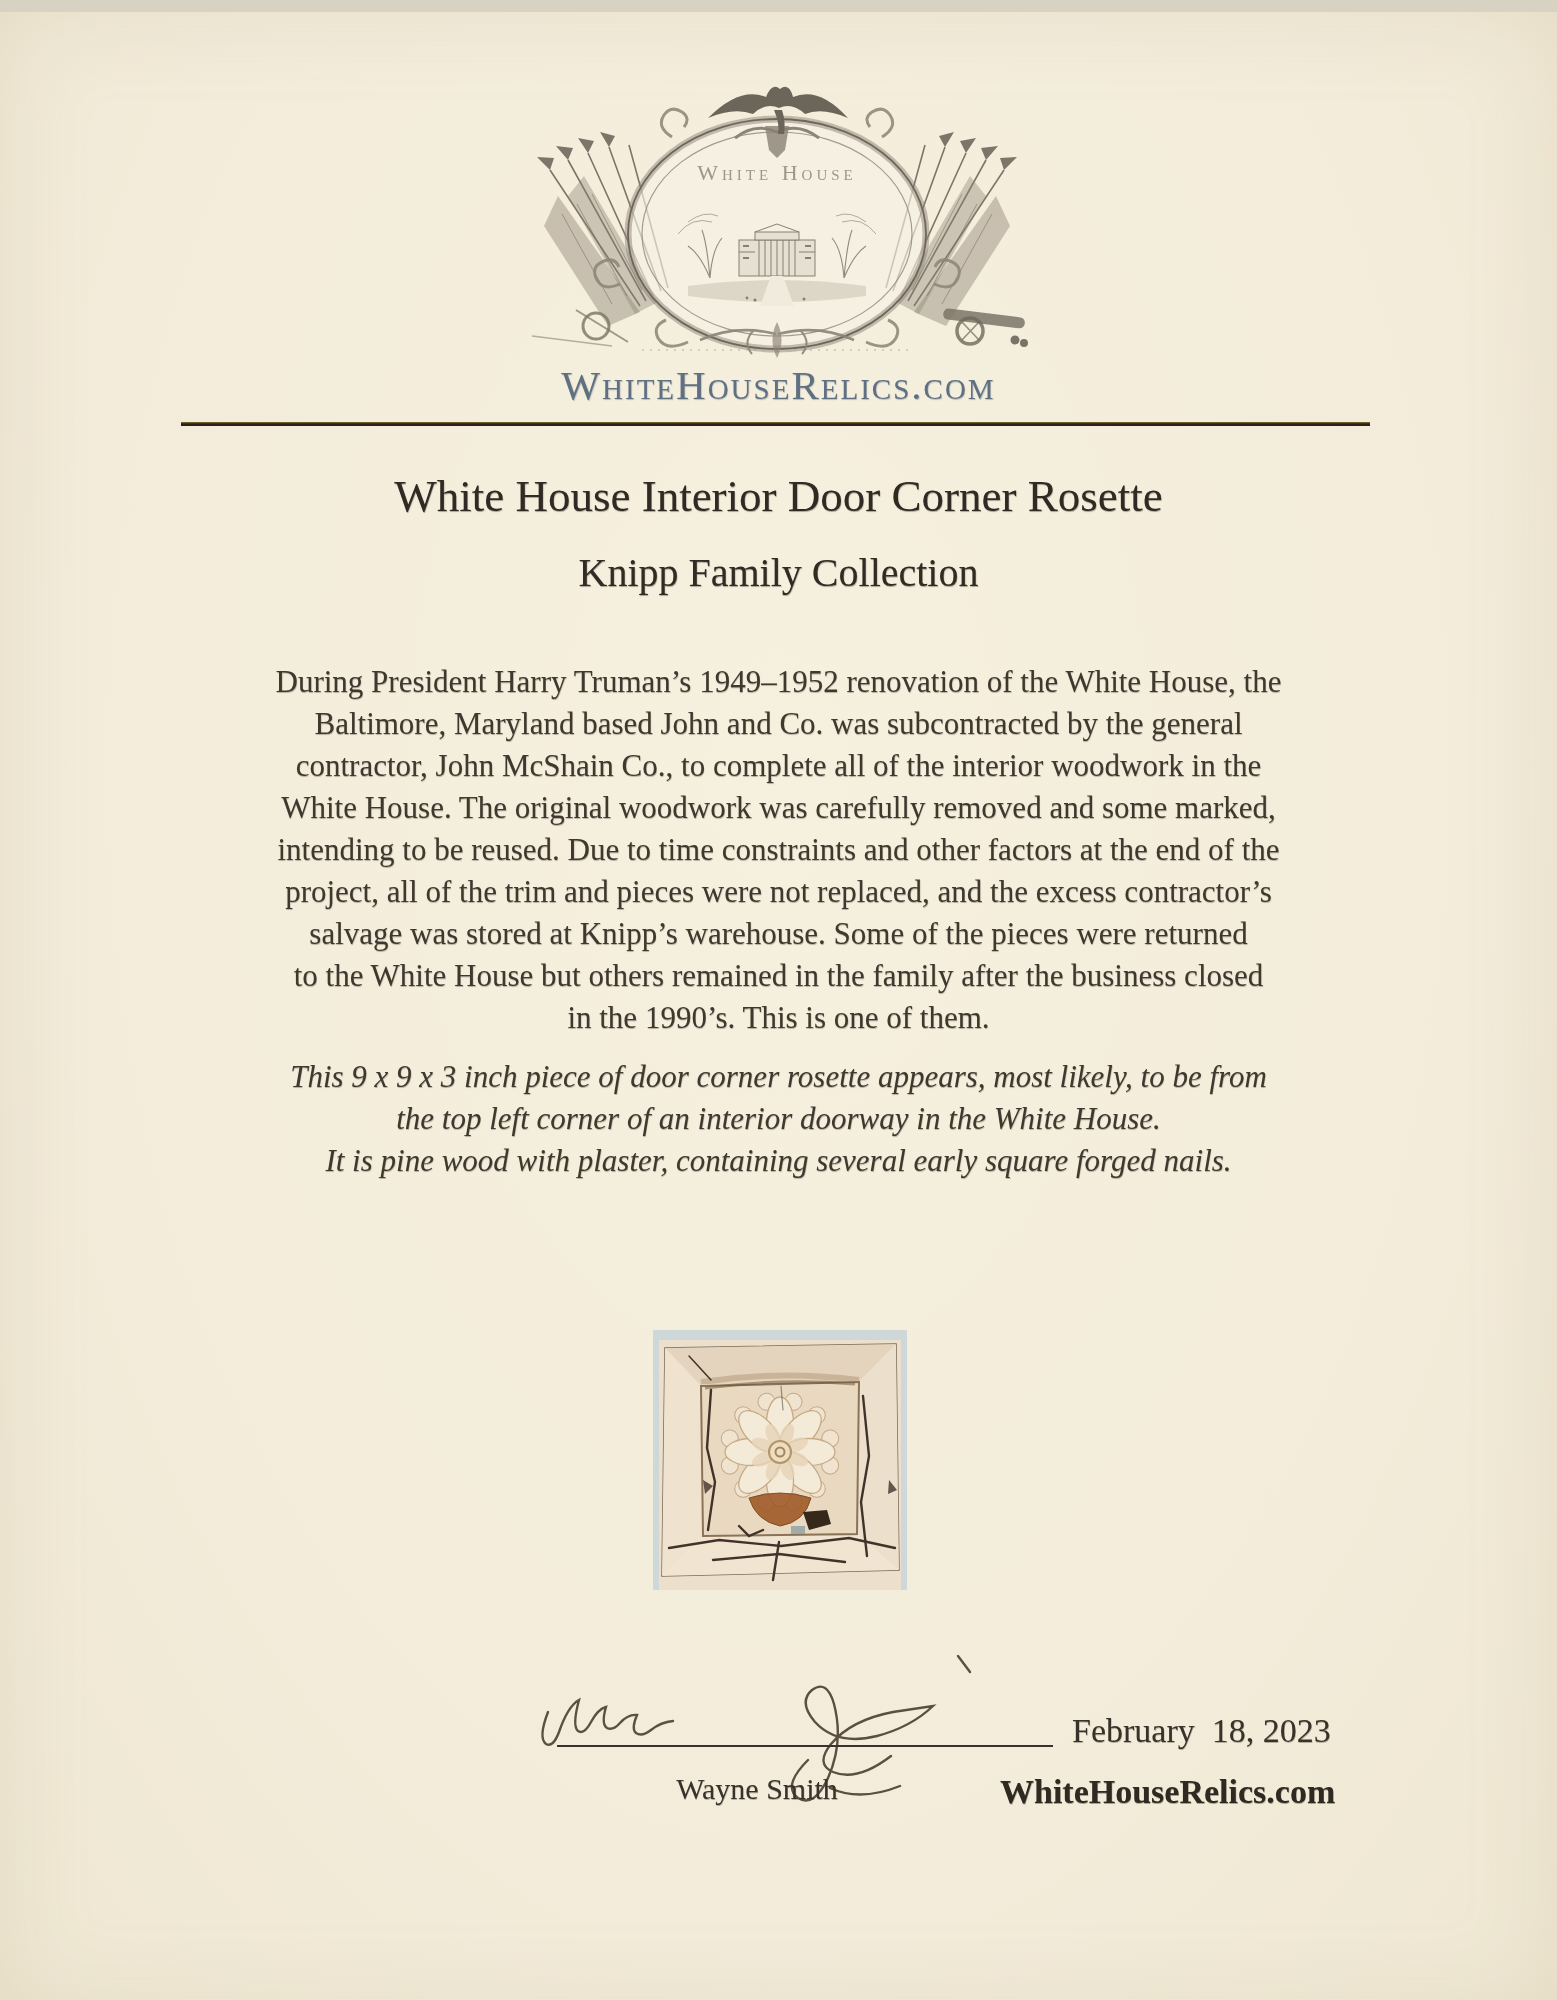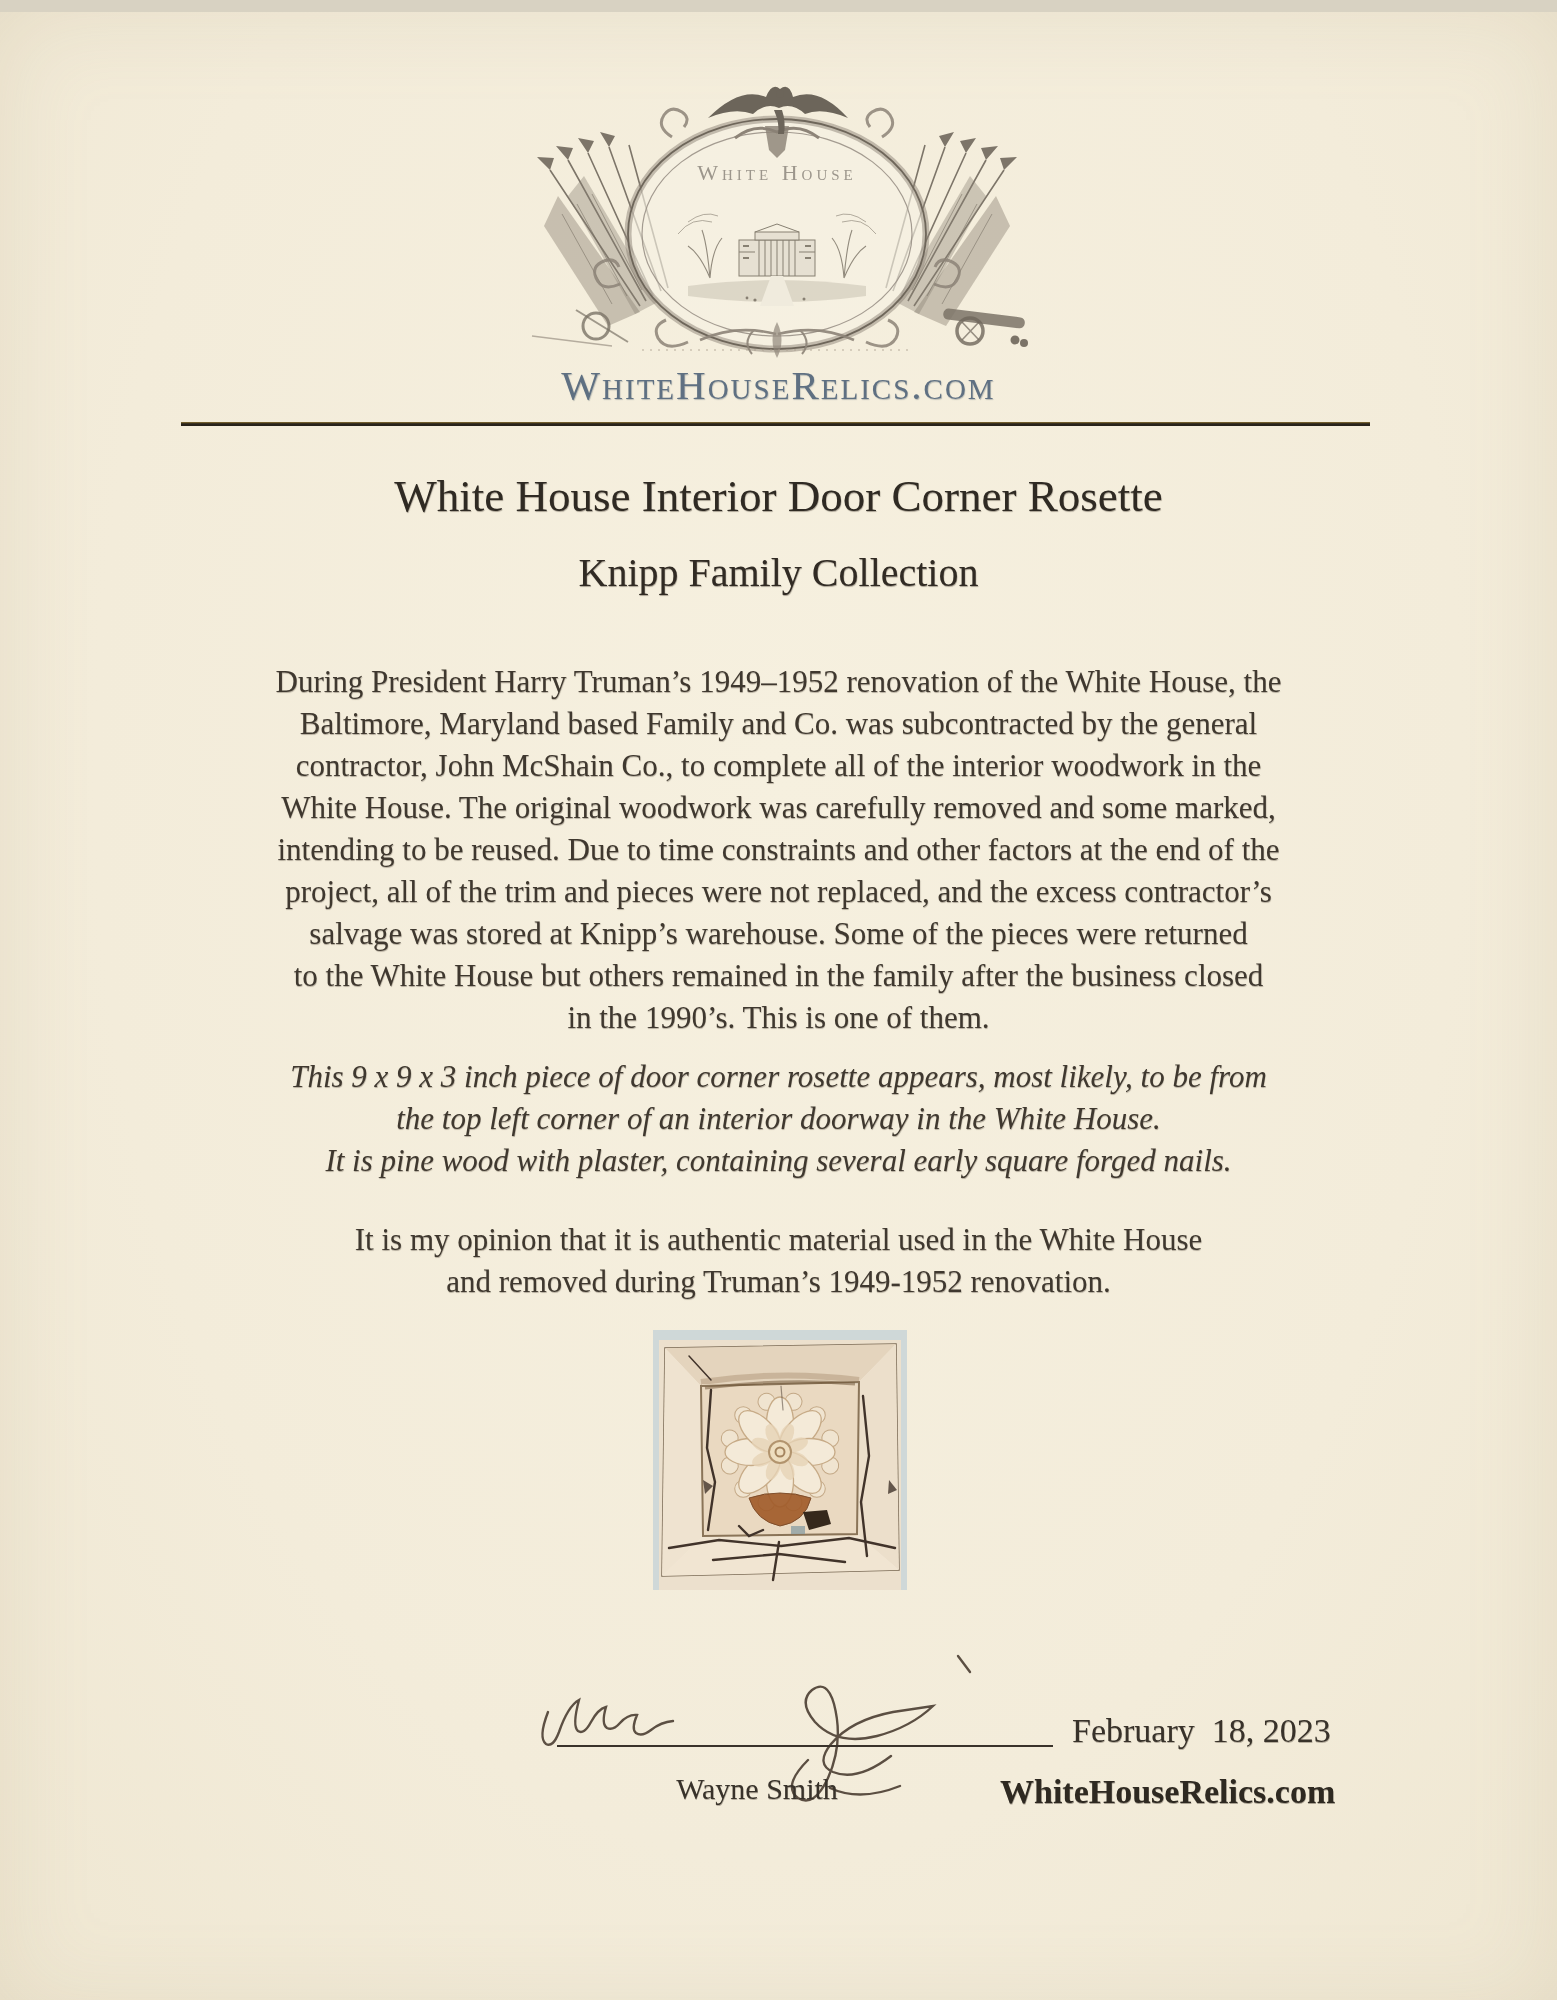--- a/index.html
+++ b/index.html
@@ -133,40 +133,36 @@
 
   <div class="abs centered site-name">WhiteHouseRelics.com</div>
 
   <div class="abs rule"></div>
 
   <div class="abs centered doc-title">White House Interior Door Corner Rosette</div>
   <div class="abs centered doc-subtitle">Knipp Family Collection</div>
 
   <div class="abs para para1">
     <div>During President Harry Truman’s 1949–1952 renovation of the White House, the</div>
-    <div>Baltimore, Maryland based Family and Co. was subcontracted by the general</div>
+    <div>Baltimore, Maryland based John and Co. was subcontracted by the general</div>
     <div>contractor, John McShain Co., to complete all of the interior woodwork in the</div>
     <div>White House. The original woodwork was carefully removed and some marked,</div>
     <div>intending to be reused. Due to time constraints and other factors at the end of the</div>
     <div>project, all of the trim and pieces were not replaced, and the excess contractor’s</div>
     <div>salvage was stored at Knipp’s warehouse. Some of the pieces were returned</div>
     <div>to the White House but others remained in the family after the business closed</div>
     <div>in the 1990’s. This is one of them.</div>
   </div>
 
   <div class="abs para para2">
     <div>This 9 x 9 x 3 inch piece of door corner rosette appears, most likely, to be from</div>
     <div>the top left corner of an interior doorway in the White House.</div>
     <div>It is pine wood with plaster, containing several early square forged nails.</div>
   </div>
 
-  <div class="abs para para3">
-    <div>It is my opinion that it is authentic material used in the White House</div>
-    <div>and removed during Truman’s 1949-1952 renovation.</div>
-  </div>
 
   <svg class="abs" style="left:653px;top:1318px;width:254px;height:260px" viewBox="0 0 254 260">
     <rect width="254" height="260" fill="#cfd8d8"></rect>
     <rect x="6" y="10" width="242" height="250" fill="#ece0cd"></rect>
 
     <path d="M12 18 L243 14 L246 240 L9 246 Z" fill="#f3e8d7" stroke="#7a6a55" stroke-width="1.5"></path>
     <path d="M12 18 L243 14 L206 52 L48 56 Z" fill="#e4d4bd"></path>
     <path d="M48 52 Q128 40 206 50" stroke="#a98f6f" stroke-width="6" fill="none" opacity="0.45"></path>
     <path d="M12 18 L48 56 L50 206 L9 246 Z" fill="#efe3d0"></path>
     <path d="M243 14 L246 240 L204 204 L206 52 Z" fill="#ecdfcb"></path>

